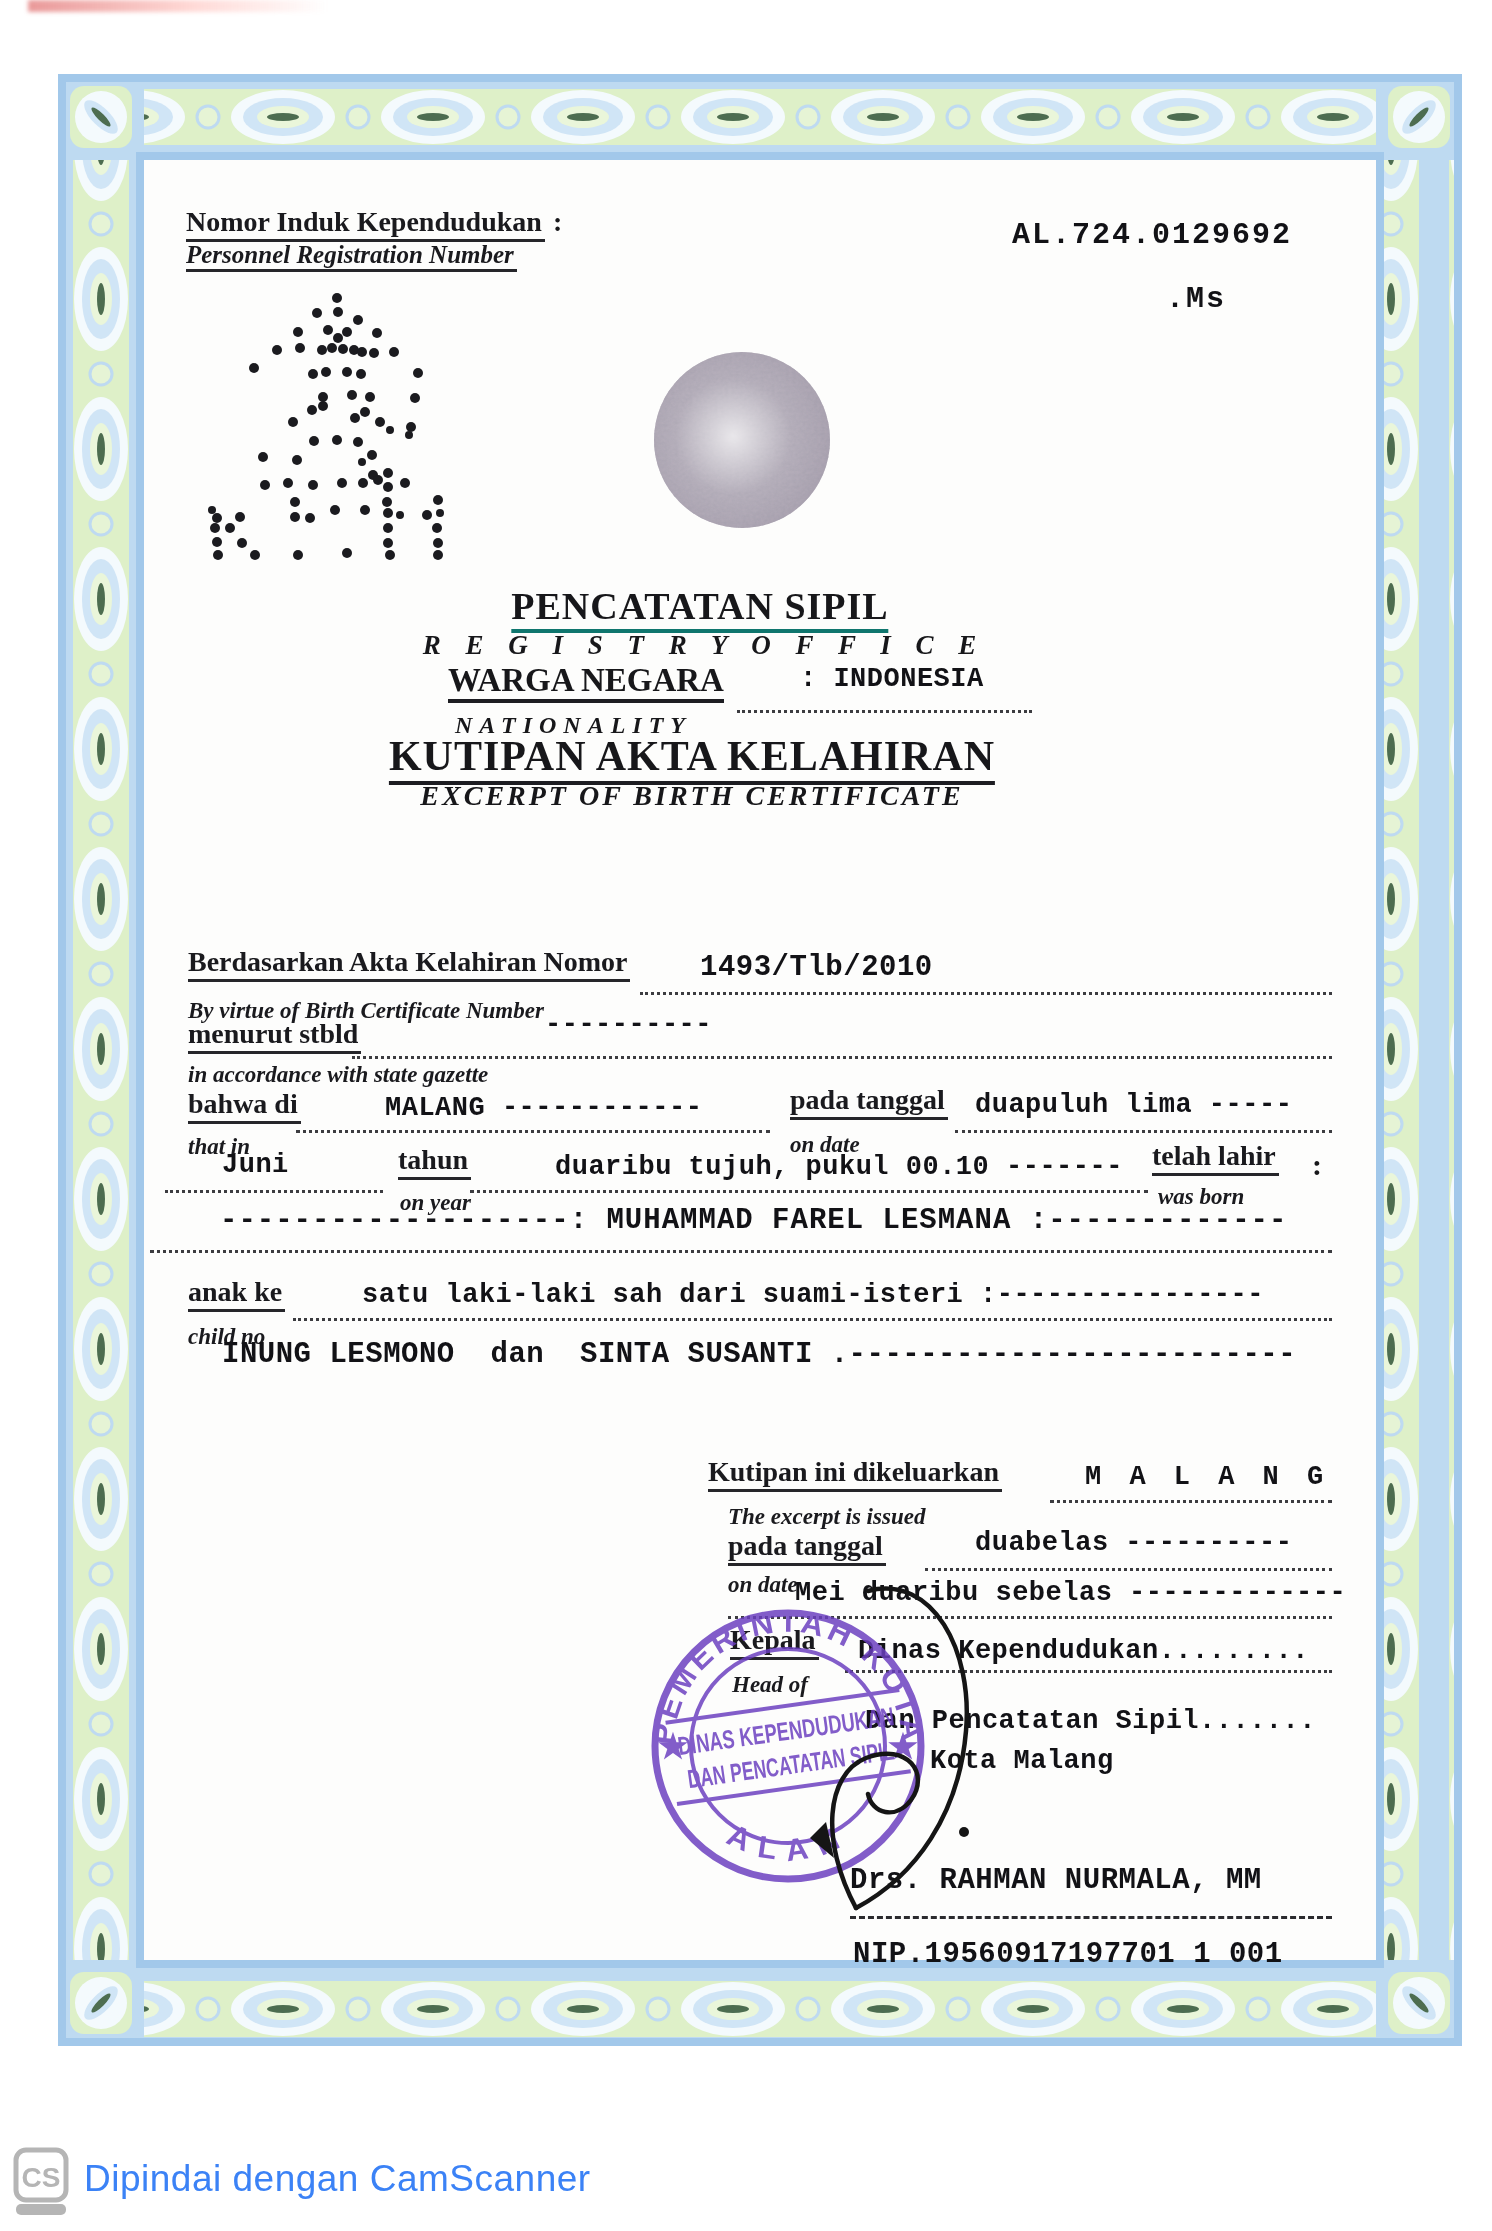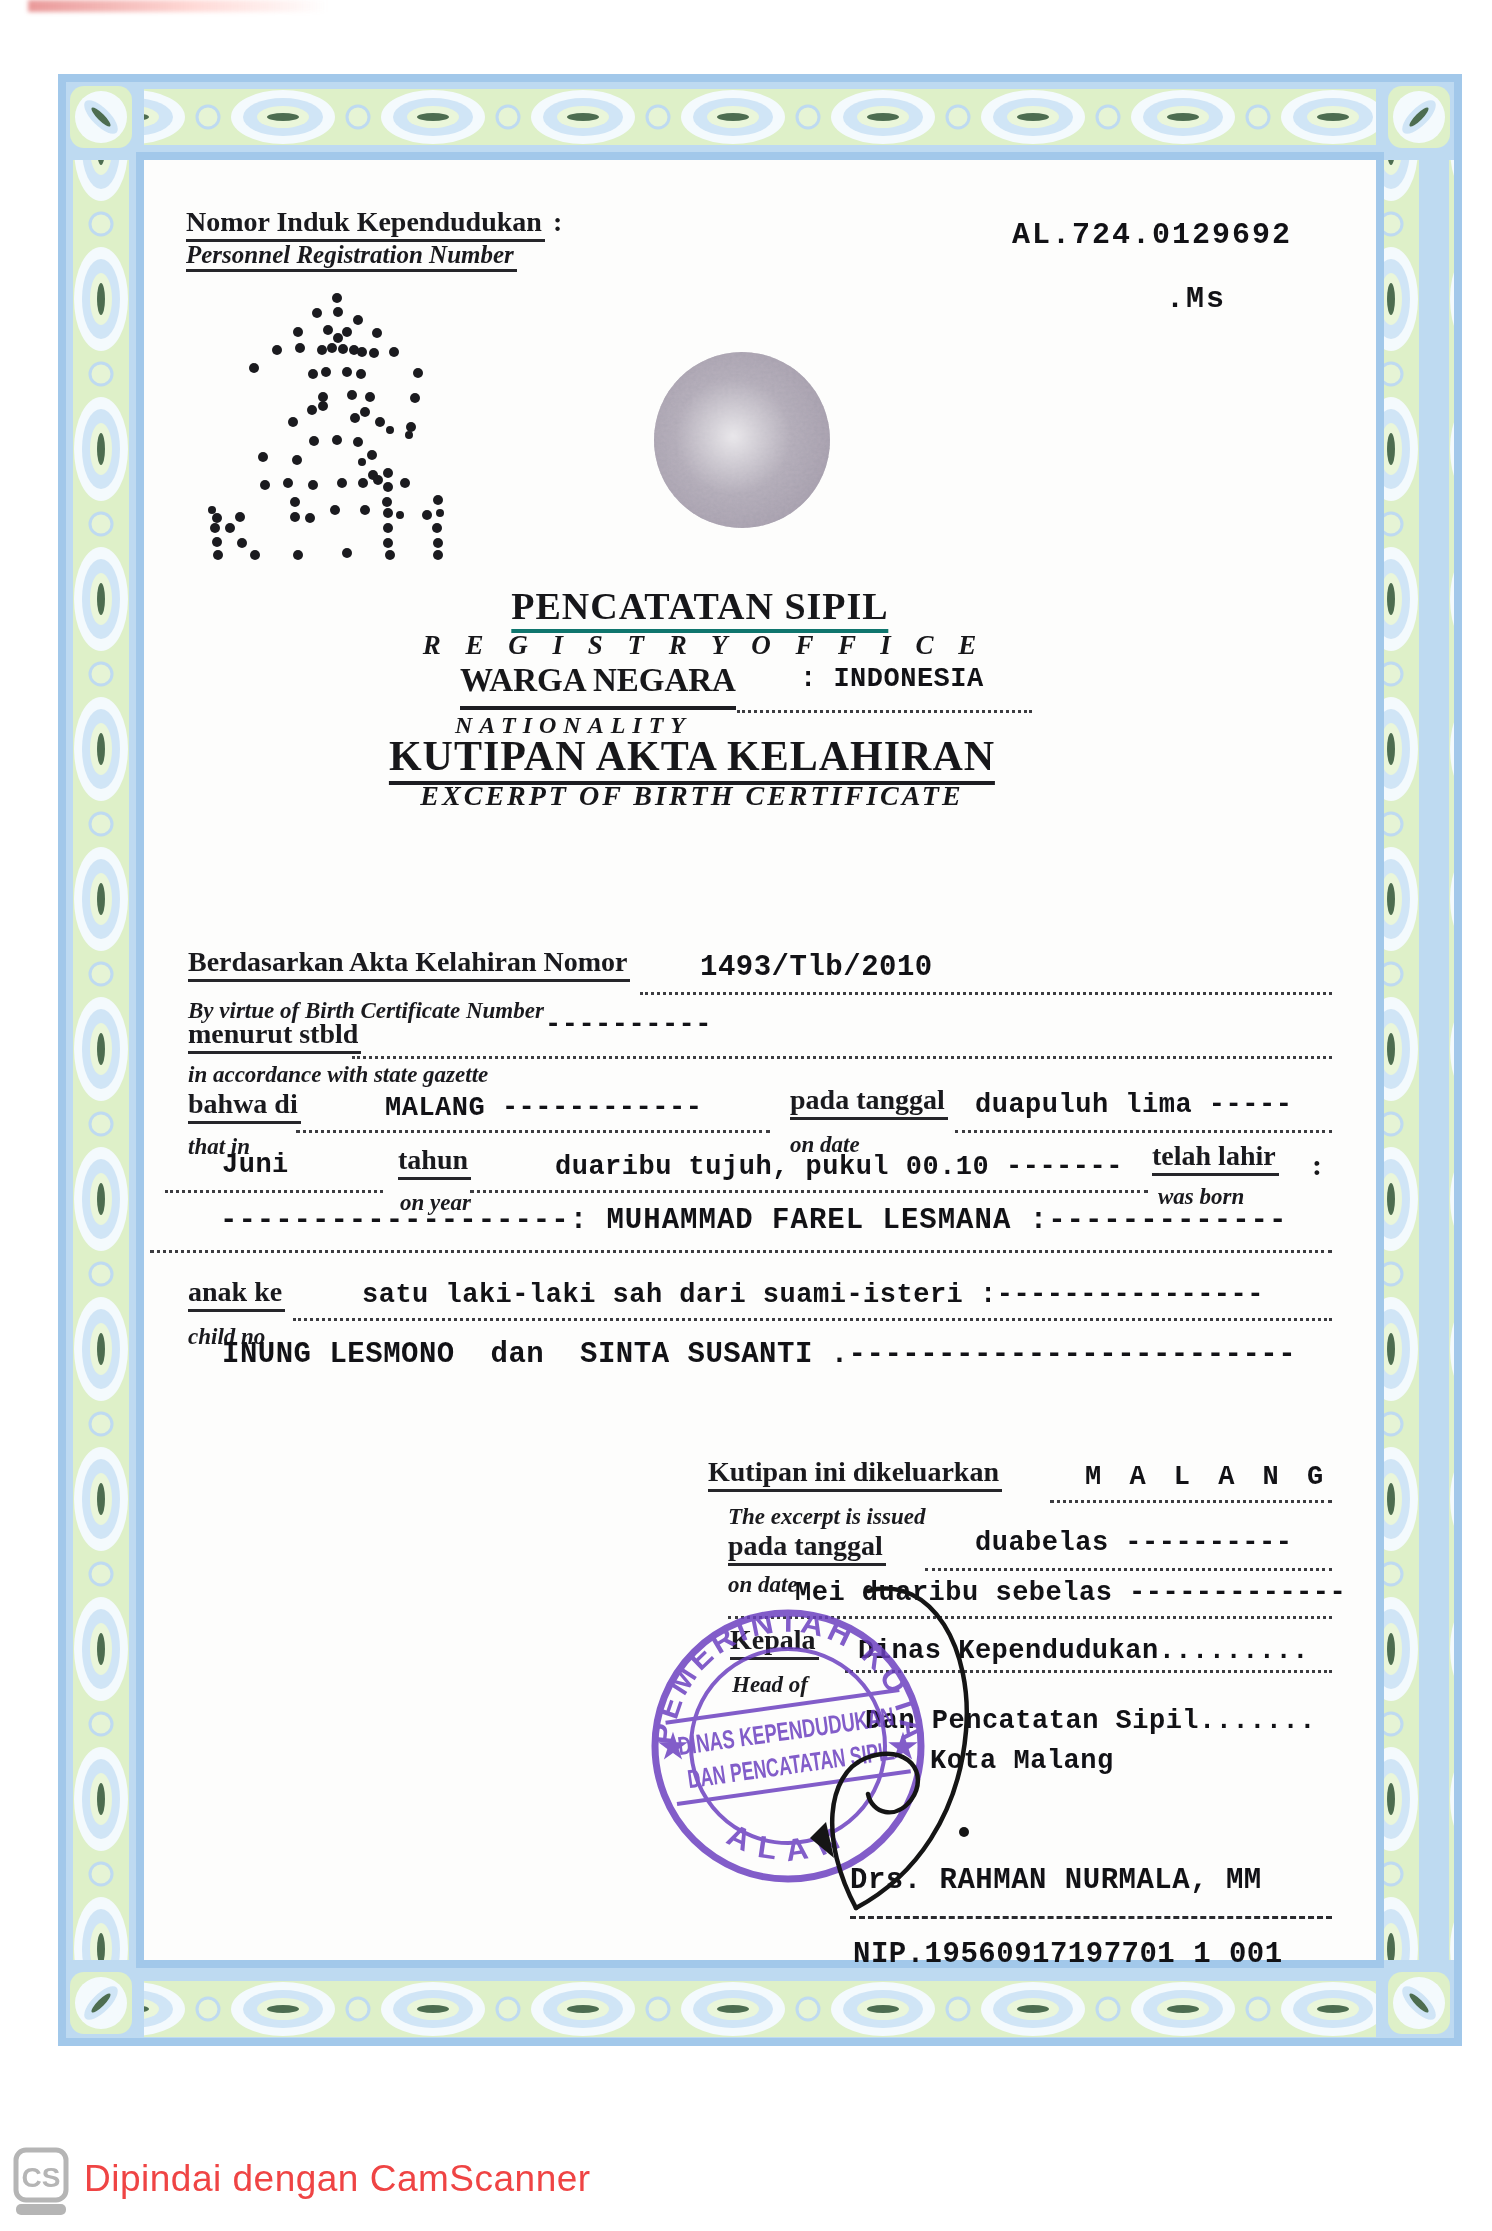--- a/index.html
+++ b/index.html
@@ -15,34 +15,34 @@
   .sub{font-style:italic;font-weight:bold;font-size:23px;color:#1a1a1e;white-space:nowrap;}
   .mono{font-family:"Liberation Mono","DejaVu Sans Mono",monospace;font-size:27px;font-weight:600;
         color:#121216;letter-spacing:.5px;white-space:pre;}
   .mb{font-size:29px;font-weight:700;}
   .dotr{border-bottom:3px dotted #3c3c40;height:0;}
   .dashr{border-top:3px dashed #2b2b2e;height:0;}
   
   .t1{font-size:38px;font-weight:bold;letter-spacing:1px;border-bottom:4px solid #0f766e;
       padding-bottom:1px;white-space:nowrap;}
   .t1en{font-size:27px;font-style:italic;font-weight:bold;letter-spacing:9px;white-space:nowrap;}
-  .wn{font-size:33px;font-weight:bold;border-bottom:4px solid #1d1d22;padding-bottom:7px;white-space:nowrap;margin-left:12px;}
+  .wn{font-size:33px;font-weight:bold;border-bottom:4px solid #1d1d22;padding-bottom:0;white-space:nowrap;}
   .nat{font-size:24px;font-style:italic;font-weight:bold;letter-spacing:7px;white-space:nowrap;}
   .t2{font-size:42px;font-weight:bold;letter-spacing:1px;border-bottom:4px solid #1d1d22;
       padding-bottom:1px;white-space:nowrap;}
   .t2en{font-size:28px;font-style:italic;font-weight:bold;letter-spacing:3px;white-space:nowrap;}
   .ctr{transform:translateX(-50%);}
   .regno{font-family:"Liberation Mono","DejaVu Sans Mono",monospace;font-size:30px;font-weight:600;
          letter-spacing:2px;color:#121216;white-space:pre;}
   
   .smudge{left:28px;top:0;width:300px;height:12px;
           background:linear-gradient(90deg,rgba(215,70,70,.55),rgba(255,130,120,.3) 55%,rgba(255,160,150,0));
           filter:blur(2px);}
   
-  .foot-text{font-family:"Liberation Sans",sans-serif;font-size:37px;color:#ef4444;
+  .foot-text{font-family:"Liberation Sans",sans-serif;font-size:37px;color:#3b82f6;
              letter-spacing:.5px;white-space:nowrap;}
 </style>
 </head>
 <body>
 
 <div class="abs smudge"></div>
 
 <div class="abs cert">
 
   <svg class="abs border-svg" width="1404" height="1972" viewBox="0 0 1404 1972">

